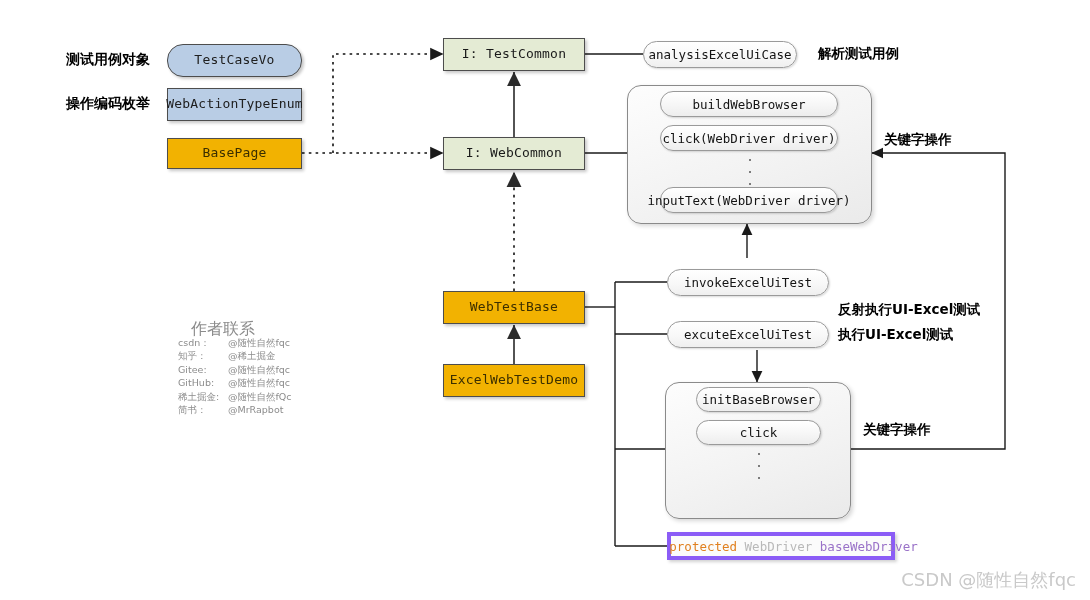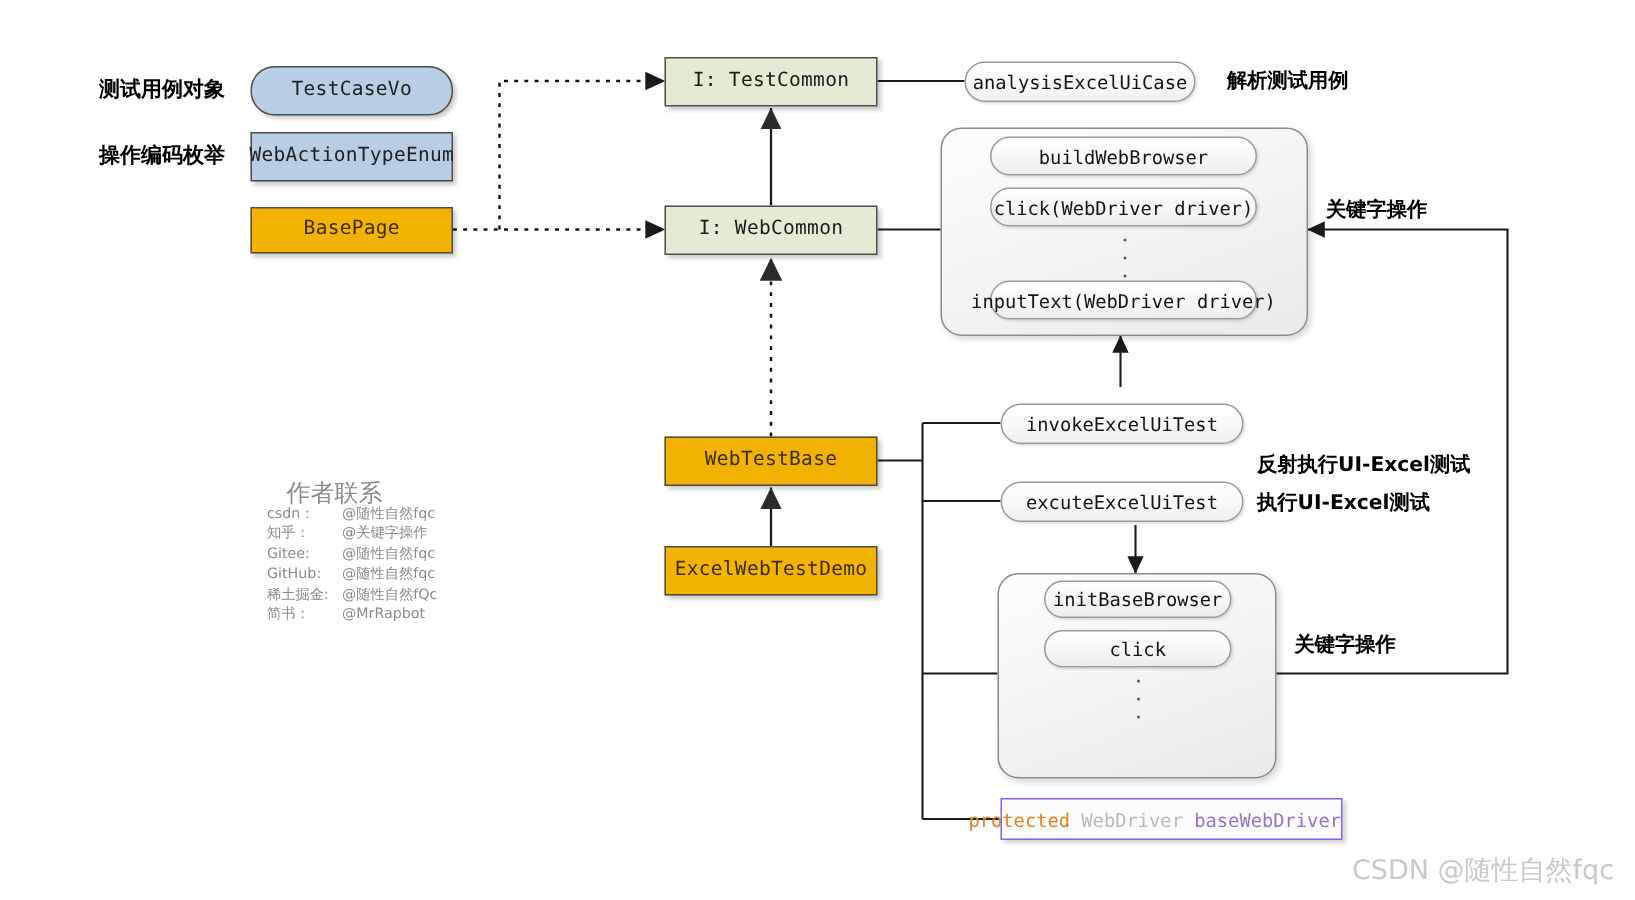--- a/index.html
+++ b/index.html
@@ -59,22 +59,22 @@
   
   .vdots{
     position:absolute;display:flex;flex-direction:column;
     align-items:center;justify-content:space-between;
   }
   .vdots i{display:block;width:2px;height:2px;background:#555;border-radius:50%;}
 
   
   .codebox{
     position:absolute;box-sizing:border-box;
-    border:1px solid #8b5cf6;background:#fbfbfb;
-    display:flex;align-items:center;justify-content:flex-end;
+    border:4px solid #8b5cf6;background:#fbfbfb;
+    display:flex;align-items:center;justify-content:center;
     font-family:"DejaVu Sans Mono", monospace;font-size:12.5px;
     box-shadow:2px 2px 3px rgba(0,0,0,0.18);
     white-space:pre;
     padding-left:25px;
   }
   .kw{color:#e08020;}
   .ty{color:#b9b9b9;}
   .vr{color:#9a72c8;}
 
   
@@ -178,21 +178,21 @@
       <i></i>
     </div>
 
   <div class="annot" style="left:863px;top:421px;">关键字操作</div>
 
   <div class="codebox" style="left:667px;top:532px;width:228px;height:28px;"><span class="kw">protected </span><span class="ty">WebDriver </span><span class="vr">baseWebDriver</span></div>
 
   <div class="author" style="left:178px;top:322px;">
     <span class="row ttl">作者联系</span>
     <span class="row"><span class="k">csdn：</span><span>@随性自然fqc</span></span>
-    <span class="row"><span class="k">知乎：</span><span>@关键字操作</span></span>
+    <span class="row"><span class="k">知乎：</span><span>@稀土掘金</span></span>
     <span class="row"><span class="k">Gitee:</span><span>@随性自然fqc</span></span>
     <span class="row"><span class="k">GitHub:</span><span>@随性自然fqc</span></span>
     <span class="row"><span class="k">稀土掘金:</span><span>@随性自然fQc</span></span>
     <span class="row"><span class="k">简书：</span><span>@MrRapbot</span></span>
   </div>
 
   <div class="watermark">CSDN @随性自然fqc</div>
 
 </div>
 

